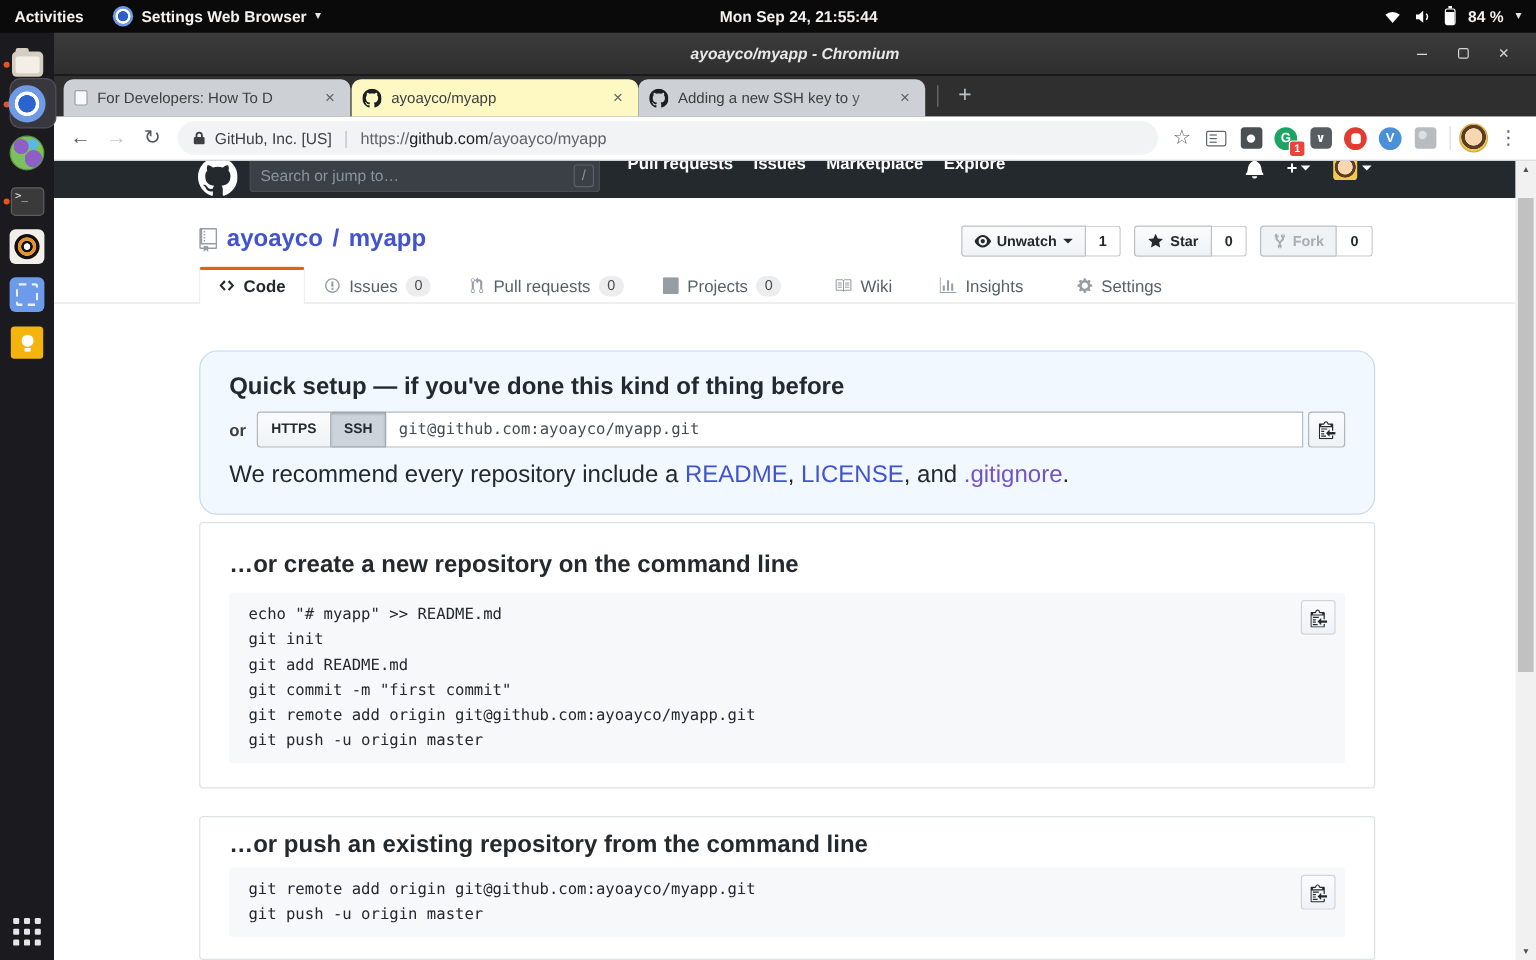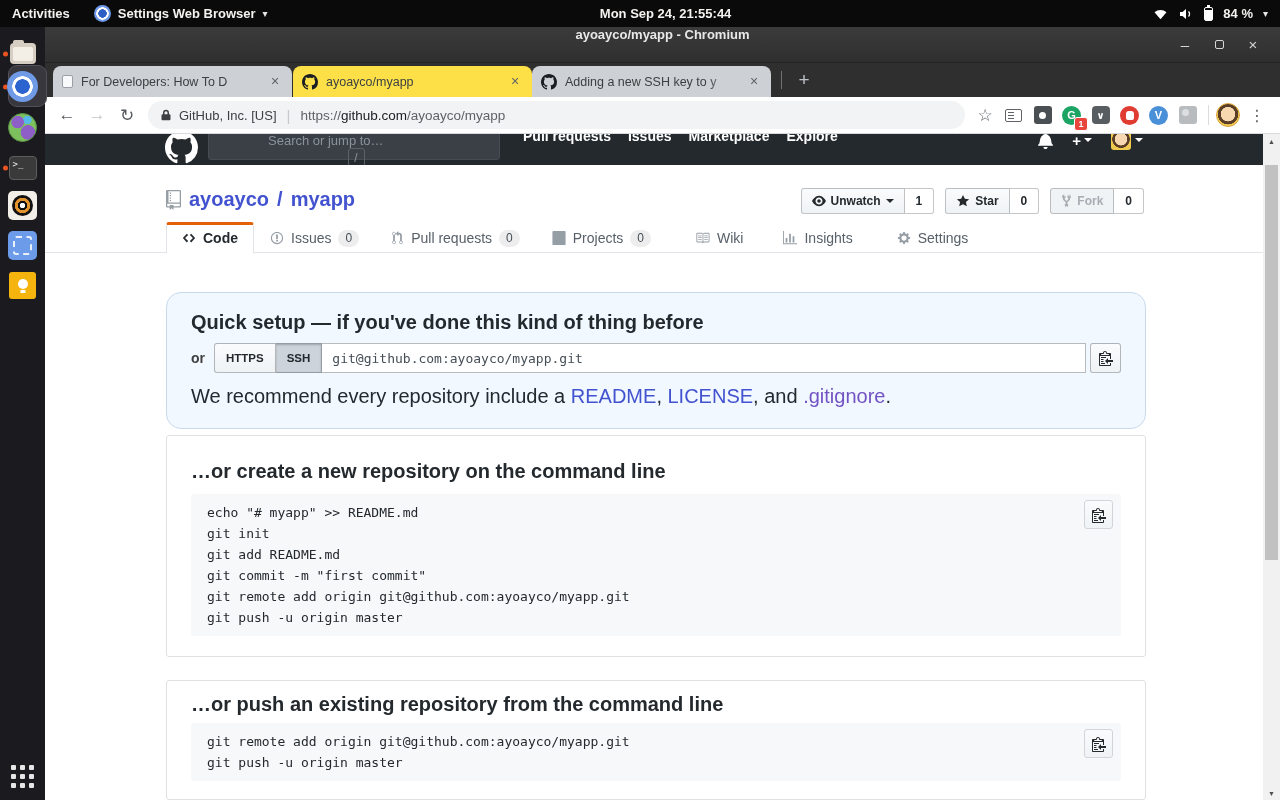--- a/index.html
+++ b/index.html
@@ -51,32 +51,32 @@
     display:flex; align-items:center; justify-content:center; }
   .ic-notes span { width:10px; height:10px; background:#fff; border-radius:50%; margin-bottom:4px; }
   .ic-notes::after { content:""; position:absolute; bottom:6px; left:50%; transform:translateX(-50%); width:5px; height:3px; background:#fff; }
   .show-apps { position:absolute; left:8px; bottom:9px; width:29px; height:29px; display:grid;
     grid-template-columns:repeat(3,5px); grid-auto-rows:5px; gap:4px; place-content:center; }
   .show-apps span { background:#e6e6e6; border-radius:1px; }
 
   
   #window { position:absolute; left:45px; top:27px; width:1235px; height:773px; display:flex; flex-direction:column; }
   #titlebar { height:36px; background:linear-gradient(#3b3b3b,#2f2f2f); border-bottom:1px solid #222;
-    display:flex; justify-content:center; position:relative; flex:none; }
+    display:flex; align-items:center; justify-content:center; position:relative; flex:none;font-style:italic; }
   .win-title { color:#e8e8e8; font-size:13px; font-weight:700; }
   .win-controls { position:absolute; right:10px; top:0; height:100%; display:flex; align-items:center; color:#d6d6d6; }
   .wc { width:34px; height:100%; display:flex; align-items:center; justify-content:center; font-size:15px; }
   .wc-max span { width:9px; height:9px; border:1px solid #d6d6d6; border-radius:2px; display:block; }
 
   
   #tabstrip { height:34px; background:#2f2f2f; display:flex; align-items:flex-end; padding-left:8px; flex:none; }
   .tab { width:239px; height:31px; display:flex; align-items:center; gap:8px; padding:0 9px;
     border-radius:8px 8px 0 0; font-size:12.5px; color:#3c4043; }
   .tab.inactive { background:#cdd0d4; margin-right:1px; }
-  .tab.active { background:#fde047; }
+  .tab.active { background:#fef9c3; }
   .tab-title { flex:1; white-space:nowrap; overflow:hidden; min-width:0;
     -webkit-mask-image:linear-gradient(90deg,#000 82%,transparent); mask-image:linear-gradient(90deg,#000 82%,transparent); }
   .tab-close { color:#5f6368; font-size:14px; width:16px; height:16px; line-height:15px; text-align:center; border-radius:50%; flex:none; }
   .favicon-page { width:11px; height:13px; background:#f8f9fa; border:1.2px solid #9aa0a6; border-radius:2px; flex:none; }
   .tab-divider { width:1px; height:18px; background:#6e7control; background:#6e7275; margin:0 9px; align-self:center; }
   .new-tab { width:26px; height:26px; align-self:center; color:#bdc1c6; font-size:19px;
     display:flex; align-items:center; justify-content:center; }
 
   
   #toolbar { height:37px; background:#fff; border-bottom:1px solid #d7d9dc; display:flex; align-items:center;
@@ -116,21 +116,21 @@
   .avatar-browser { width:24px; height:24px; border-radius:50%; border:1px solid #d8a43c; flex:none;
     background:radial-gradient(circle at 50% 46%,#f6d7b0 0 7px,#5b3d27 7.5px 10px,#f0c94f 10.5px 13px); }
   .menu-dots { color:#5f6368; font-size:16px; padding:0 7px; flex:none; }
 
   
   #page { flex:1; position:relative; background:#fff; overflow:hidden; }
 
   #gh-header { position:absolute; top:0; left:0; right:17px; height:31px; background:#24292e; overflow:hidden; }
   .gh-logo { position:absolute; left:120px; top:-3px; }
   .gh-search { position:absolute; left:163px; top:-2px; width:292px; height:28px; background:#3a4046;
-    border:1px solid #464c52; border-radius:3px; display:flex; align-items:center; padding:0 4px 0 8px;flex-direction:column; }
+    border:1px solid #464c52; border-radius:3px; display:flex; align-items:center; padding:0 4px 0 8px; }
   .gh-search input { background:none; border:none; outline:none; color:#c6cbd1; font-size:13px; flex:1; min-width:0;
     font-family:inherit; }
   .gh-search input::placeholder { color:#8b939a; }
   .slash-badge { width:17px; height:19px; border:1px solid #5b6167; border-radius:3px; font-size:12px; color:#8b939a;
     display:flex; align-items:center; justify-content:center; flex:none; }
   .gh-nav { position:absolute; left:478px; top:-6px; display:flex; gap:17px; font-size:14px; font-weight:700;
     color:#fff; white-space:nowrap; }
   .gh-nav a { color:#fff; }
   .gh-right { position:absolute; right:120px; top:-4px; display:flex; align-items:center; gap:19px; }
   .gh-plus { display:flex; align-items:center; gap:3px; color:#fff; font-size:15px; font-weight:700; }

